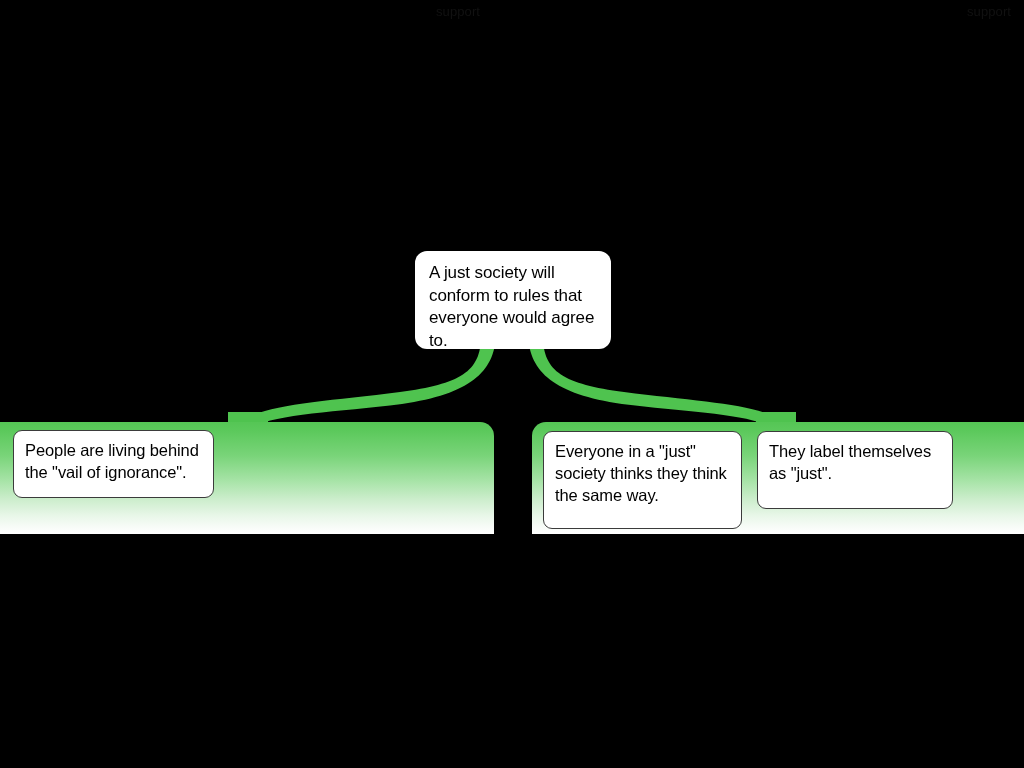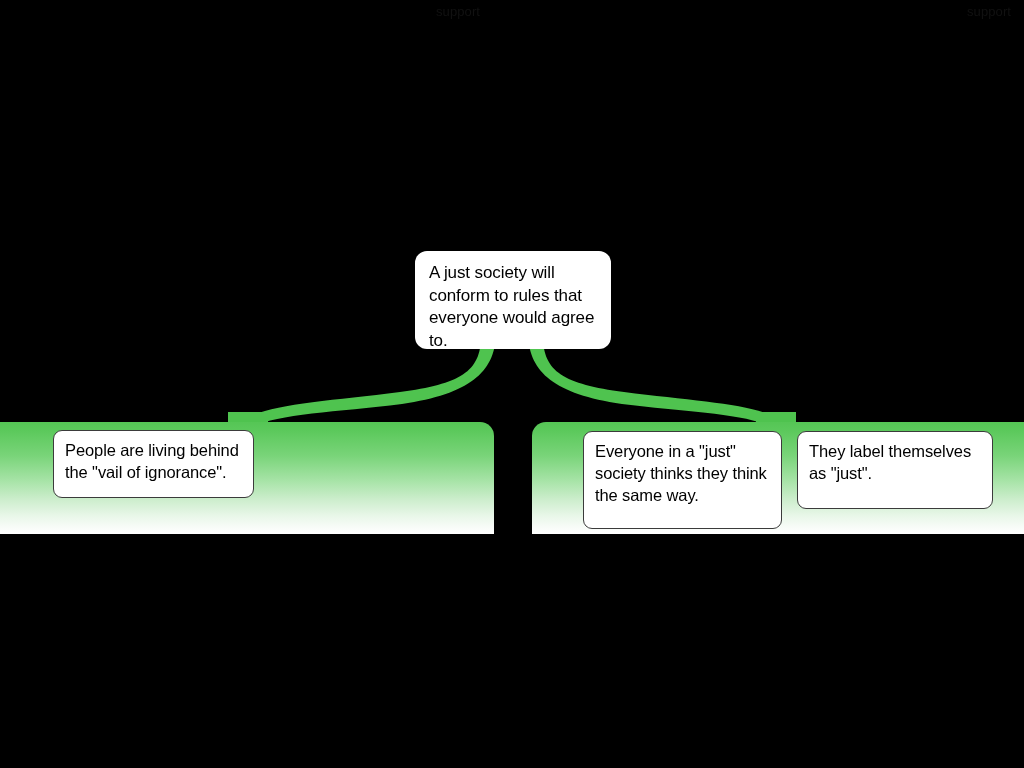--- a/index.html
+++ b/index.html
@@ -98,21 +98,20 @@
     border: 1.3px solid #3b3b3b;
     border-radius: 9px;
     box-sizing: border-box;
     z-index: 4;
     padding: 8px 11px 7px 11px;
     color: #000000;
     font-size: 16.5px;
     line-height: 1.34;
     letter-spacing: -0.1px;
     white-space: pre-line;
-    margin-left: 40px;
   }
   #reason-1 { left: 13px;  top: 430px; width: 201px; height: 68px; }
   #reason-2 { left: 225px; top: 431px; width: 198px; height: 98px; }
   #reason-3 { left: 543px; top: 431px; width: 199px; height: 98px; }
   #reason-4 { left: 757px; top: 431px; width: 196px; height: 78px; }
 </style>
 </head>
 <body>
 
 <div id="canvas">

